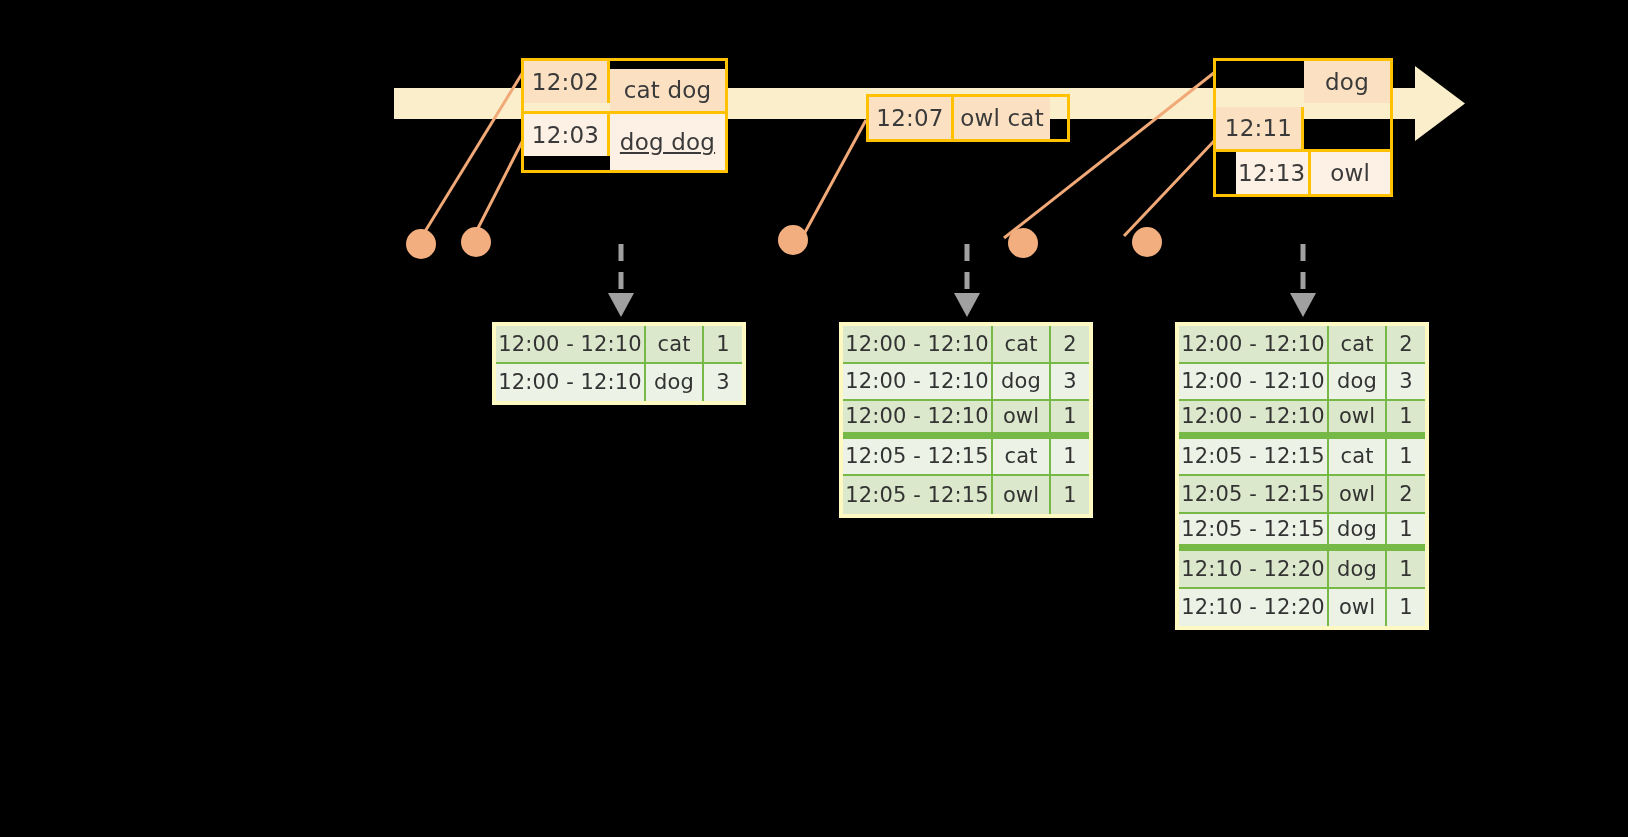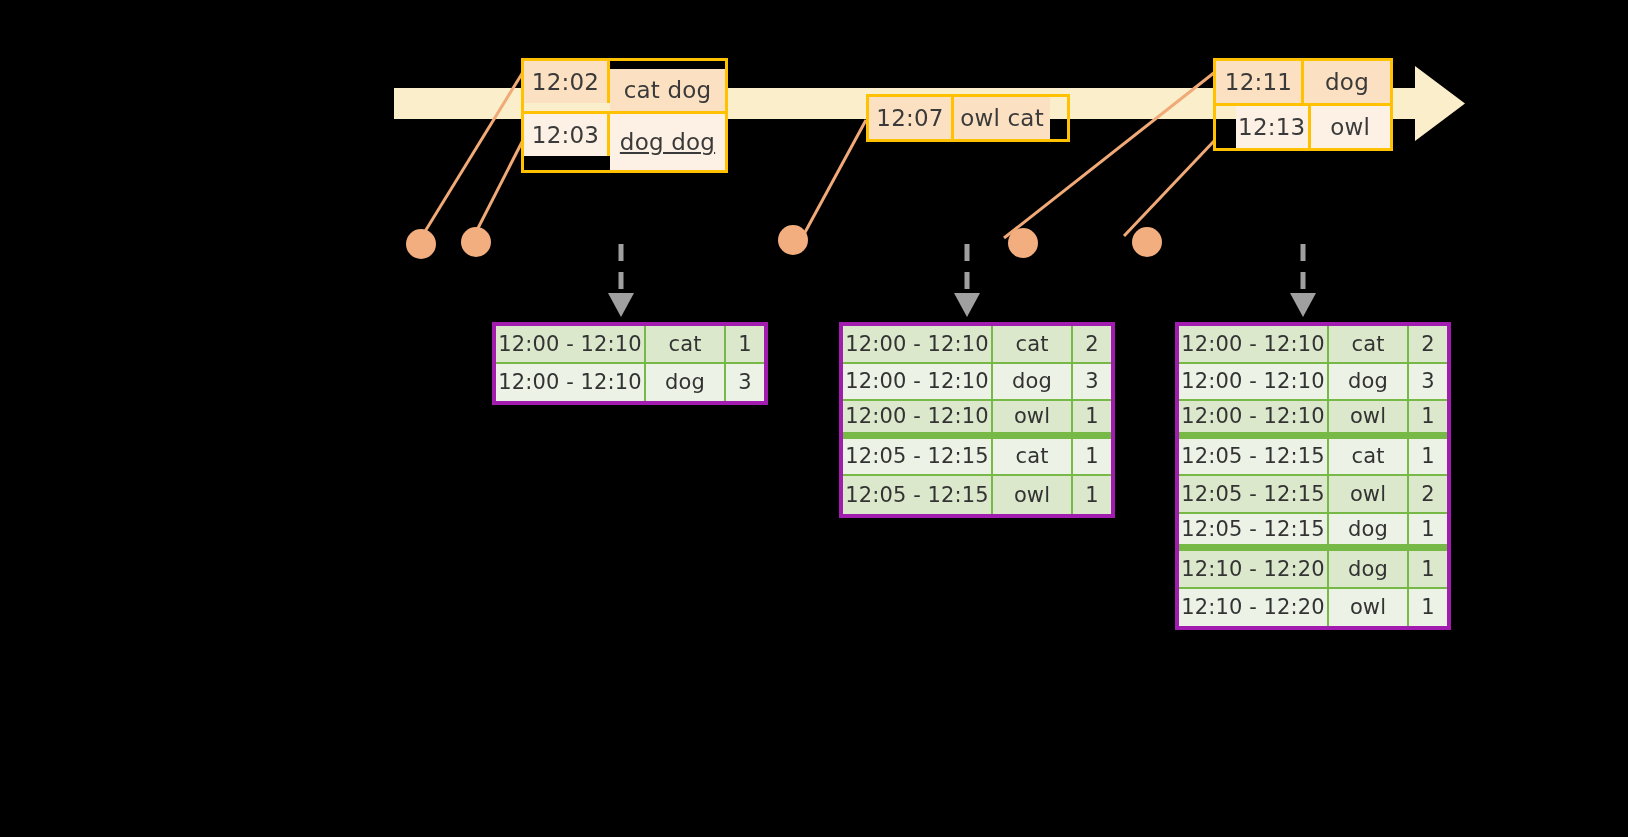--- a/index.html
+++ b/index.html
@@ -13,34 +13,34 @@
   .evt-row{display:flex;box-sizing:border-box;}
   .evt-row + .evt-row{border-top:3px solid #FFC100;}
   .evt-cell{display:flex;align-items:center;justify-content:center;
             box-sizing:border-box;font-size:23px;color:#3a3a3a;
             letter-spacing:.2px;}
   .evt-cell.time{border-right:3px solid #FFC100;}
   .evt-shade-a .evt-cell{background:#FCE0C2;}
   .evt-shade-b .evt-cell{background:#FDF0E4;}
 
   
-  .res-table{position:absolute;border:4px solid #a21caf;box-sizing:border-box;
+  .res-table{position:absolute;border:4px solid #fef9c3;box-sizing:border-box;
              background:#76B947;}
   .res-row{display:flex;box-sizing:border-box;height:37.5px;}
   .res-row.grp-end{border-bottom:5px solid #76B947;}
   .res-cell{display:flex;align-items:center;justify-content:center;
             box-sizing:border-box;font-size:21px;color:#333;
             border-right:2px solid #76B947;border-bottom:2px solid #76B947;
             letter-spacing:.1px;}
   .res-cell:last-child{border-right:none;}
   .res-row:last-child .res-cell{border-bottom:none;}
   .shade-a .res-cell{background:#DCE8CC;}
   .shade-b .res-cell{background:#EDF2E7;}
   .c-win{width:150px;}
-  .c-key{width:80px;}
+  .c-key{width:58px;}
   .c-cnt{width:38px;}
 </style>
 </head>
 <body>
 
 <div id="stage">
 
   <svg class="layer" viewBox="0 0 1628 837" xmlns="http://www.w3.org/2000/svg">
 
     <path d="M394,88 L1415,88 L1415,66 L1465,103.5 L1415,141 L1415,119 L394,119 Z" fill="#FBEFCB"></path>
@@ -80,21 +80,21 @@
 
   <div class="evt-box" style="left:866px;top:94px;width:204px;">
     <div class="evt-row evt-shade-a">
       <div class="evt-cell time" style="width:85px;height:42px;">12:07</div>
       <div class="evt-cell" style="width:96px;height:42px;">owl cat</div>
     </div>
   </div>
 
   <div class="evt-box" style="left:1213px;top:58px;width:180px;">
     <div class="evt-row evt-shade-a">
-      <div class="evt-cell time" style="width:92px;height:42px;">12:11</div>
+      <div class="evt-cell time" style="width:92px;height:42px;margin-top:46px;">12:11</div>
       <div class="evt-cell" style="width:90px;height:42px;">dog</div>
     </div>
     <div class="evt-row evt-shade-b">
       <div class="evt-cell time" style="width:84px;height:42px;margin-left:20px;">12:13</div>
       <div class="evt-cell" style="width:90px;height:42px;">owl</div>
     </div>
   </div>
 
   <div class="res-table" id="res-1" style="left:492px;top:322px;">
       <div class="res-row shade-a">

